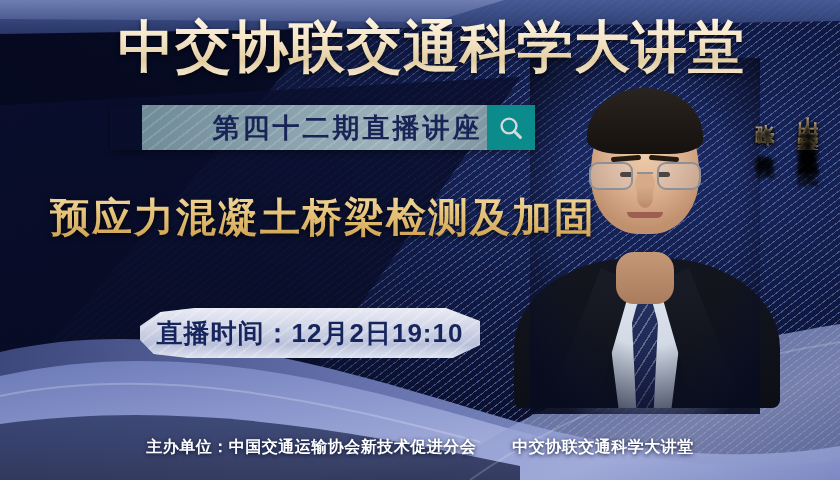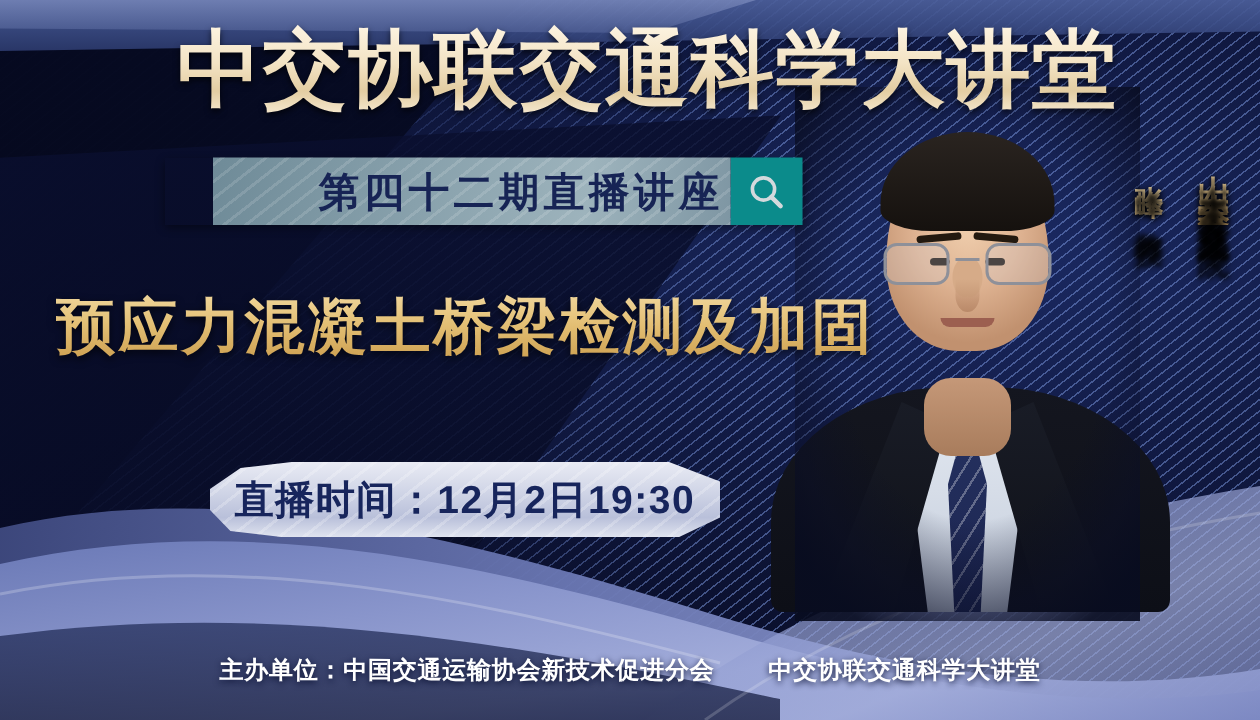--- a/index.html
+++ b/index.html
@@ -177,21 +177,21 @@
   }
   .search-box{
     width:48px;
     background:#0b8b8b;
     display:flex;align-items:center;justify-content:center;
   }
   .search-box svg{display:block;}
 
   
   .topic{
-    position:absolute;left:37px;top:190px;
+    position:absolute;left:50px;top:190px;
     font-size:40px;font-weight:bold;letter-spacing:2px;white-space:nowrap;
     font-family:"DejaVu Sans","Liberation Sans",sans-serif;
     background:linear-gradient(180deg,#f3dca6 0%,#e3bf74 48%,#c99a4a 100%);
     -webkit-background-clip:text;background-clip:text;
     color:transparent;-webkit-text-fill-color:transparent;
     filter:drop-shadow(0 2px 3px rgba(0,0,0,.7));
   }
 
   
   .time-pill{
@@ -310,21 +310,21 @@
       <svg width="26" height="26" viewBox="0 0 26 26">
         <circle cx="11" cy="11" r="7.4" fill="none" stroke="#d4d9dc" stroke-width="2.4"></circle>
         <line x1="16.2" y1="16.2" x2="22.4" y2="22.4" stroke="#d4d9dc" stroke-width="3" stroke-linecap="round"></line>
       </svg>
     </div>
   </div>
 
   <div class="topic">预应力混凝土桥梁检测及加固</div>
 
   <div class="time-pill">
-    <div class="time-text">直播时间：12月2日19:30</div>
+    <div class="time-text">直播时间：12月2日19:10</div>
   </div>
 
   <div class="v-col v-org">山东大学齐鲁交通学院</div>
   <div class="v-col v-name">张峰　教授</div>
 
   <div class="footer">
     <span>主办单位：中国交通运输协会新技术促进分会</span>
     <span class="gap"></span>
     <span>中交协联交通科学大讲堂</span>
   </div>

